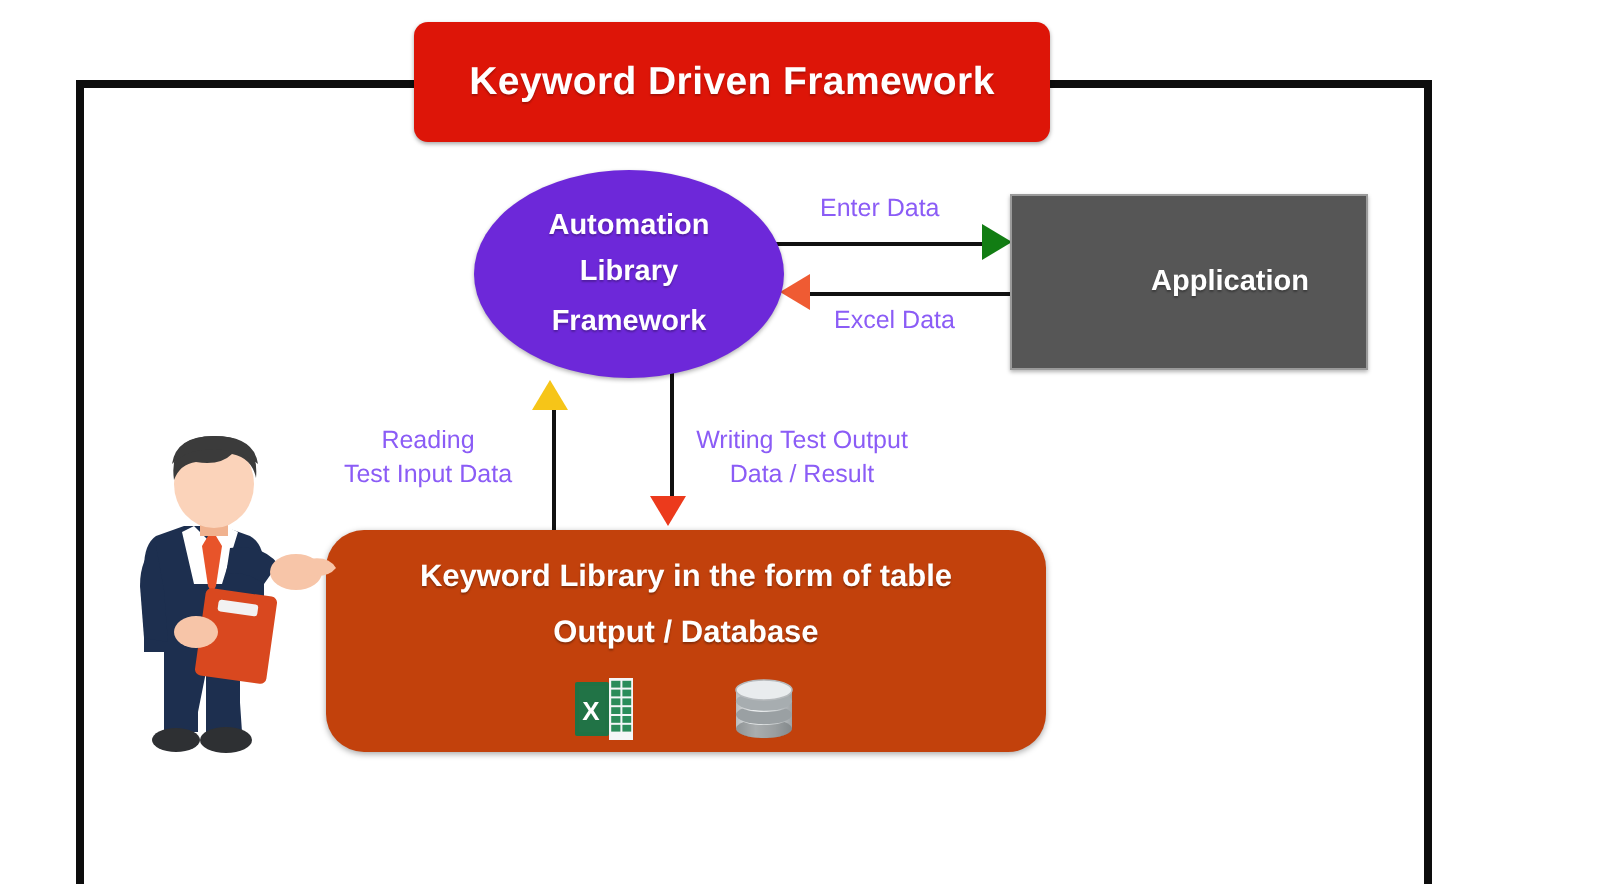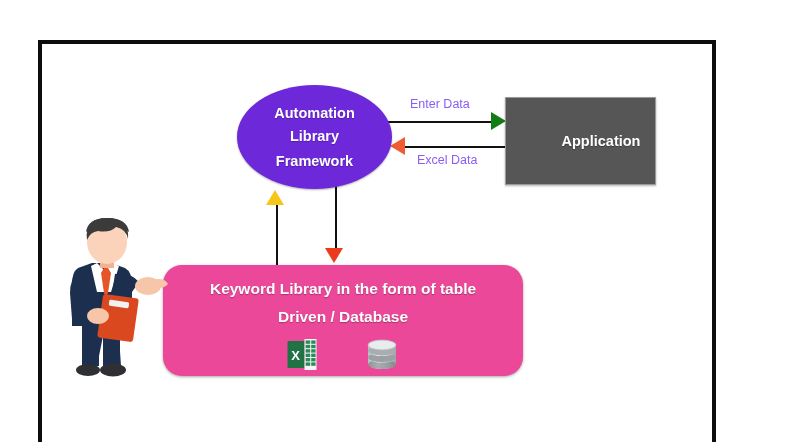--- a/index.html
+++ b/index.html
@@ -37,35 +37,35 @@
   }
   .ellipse .l{
     color:#ffffff;font-size:14.5px;font-weight:bold;line-height:1.0;
     text-shadow:0 1px 1px rgba(0,0,0,.25);
   }
   .ellipse .l1{margin-bottom:9px;}
   .ellipse .l2{margin-bottom:10px;}
 
   
   .aut{
-    position:absolute;left:505px;top:97px;width:151px;height:88px;
+    position:absolute;left:505px;top:97px;width:179px;height:88px;
     background:#565656;border:1px solid #9a9a9a;box-sizing:border-box;
     display:flex;flex-direction:column;align-items:center;justify-content:center;
     box-shadow:0 1px 2px rgba(0,0,0,.3);
     padding-left:41px;
   }
   .aut .l{
     color:#ffffff;font-size:14.5px;font-weight:bold;line-height:1.55;
     text-shadow:0 1px 1px rgba(0,0,0,.3);
   }
 
   
   .kw{
     position:absolute;left:163px;top:265px;width:360px;height:111px;
-    background:#ec4899;border-radius:19px;
+    background:#c2410c;border-radius:19px;
     box-shadow:0 1px 3px rgba(0,0,0,.35);
   }
   .kw .t1{
     position:absolute;left:0;top:15px;width:100%;text-align:center;
     color:#ffffff;font-size:15.5px;font-weight:bold;
     text-shadow:0 1px 1px rgba(0,0,0,.3);
   }
   .kw .t2{
     position:absolute;left:0;top:43px;width:100%;text-align:center;
     color:#ffffff;font-size:15.5px;font-weight:bold;
@@ -121,38 +121,49 @@
   <div class="hline" style="left:383px;top:121px;width:108px;"></div>
   <div class="ahead ah-right" style="left:491px;top:112px;"></div>
   <div class="lbl ctr" style="left:410px;top:96px;">Enter Data</div>
 
   <div class="hline" style="left:405px;top:146px;width:100px;"></div>
   <div class="ahead ah-left" style="left:390px;top:137px;"></div>
   <div class="lbl ctr" style="left:417px;top:152px;">Excel Data</div>
 
   <div class="vline" style="left:276px;top:203px;height:68px;"></div>
   <div class="ahead ah-up" style="left:266px;top:190px;"></div>
+  <div class="lbl ctr" style="left:160px;top:212px;width:108px;">
+    <div>Reading</div>
+    <div>Test Input Data</div>
+  </div>
 
   <div class="vline" style="left:335px;top:180px;height:70px;"></div>
   <div class="ahead ah-down" style="left:325px;top:248px;"></div>
-
+  <div class="lbl ctr" style="left:340px;top:212px;width:122px;">
+    <div>Writing Test Output</div>
+    <div>Data  / Result</div>
+  </div>
+
+  <div class="banner">
+    <span>Keyword Driven Framework</span>
+  </div>
 
   <div class="ellipse">
     <div class="l l1">Automation</div>
     <div class="l l2">Library</div>
     <div class="l l3">Framework</div>
   </div>
 
   <div class="aut">
     <div class="l">Application</div>
   </div>
 
   <div class="kw">
     <div class="t1">Keyword Library in the form of table</div>
-    <div class="t2">Driven / Database</div>
+    <div class="t2">Output / Database</div>
     <div class="icons">
 
       <svg width="30" height="34" viewBox="0 0 30 34">
         <rect x="0.5" y="3" width="17" height="27" rx="1" fill="#1f7244"></rect>
         <rect x="2.5" y="5" width="13" height="23" fill="#217346"></rect>
         <text x="8.5" y="22" font-family="Liberation Sans, sans-serif" font-size="13" font-weight="bold" fill="#ffffff" text-anchor="middle">X</text>
         <rect x="17.5" y="1" width="12" height="31" fill="#f4f6f7"></rect>
         <g fill="#2b8c5a">
           <rect x="18.6" y="2.4" width="4.6" height="3.4"></rect>
           <rect x="24.2" y="2.4" width="4.4" height="3.4"></rect>

